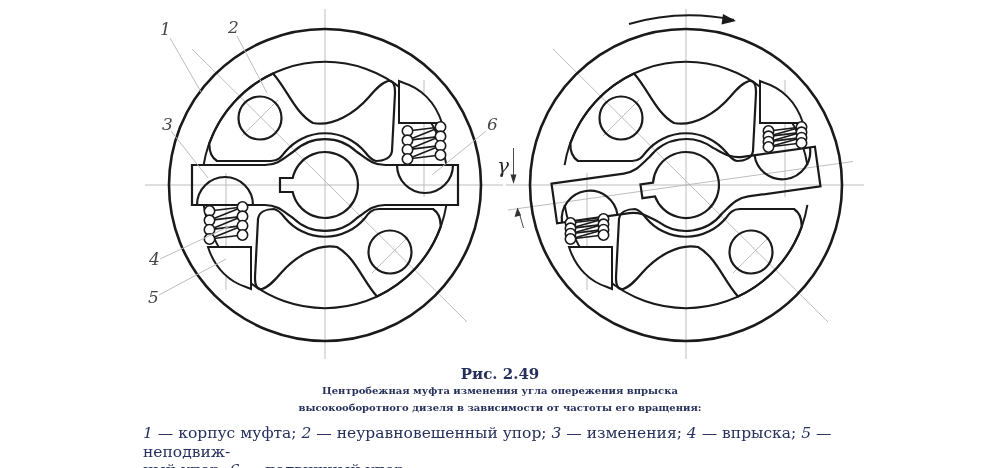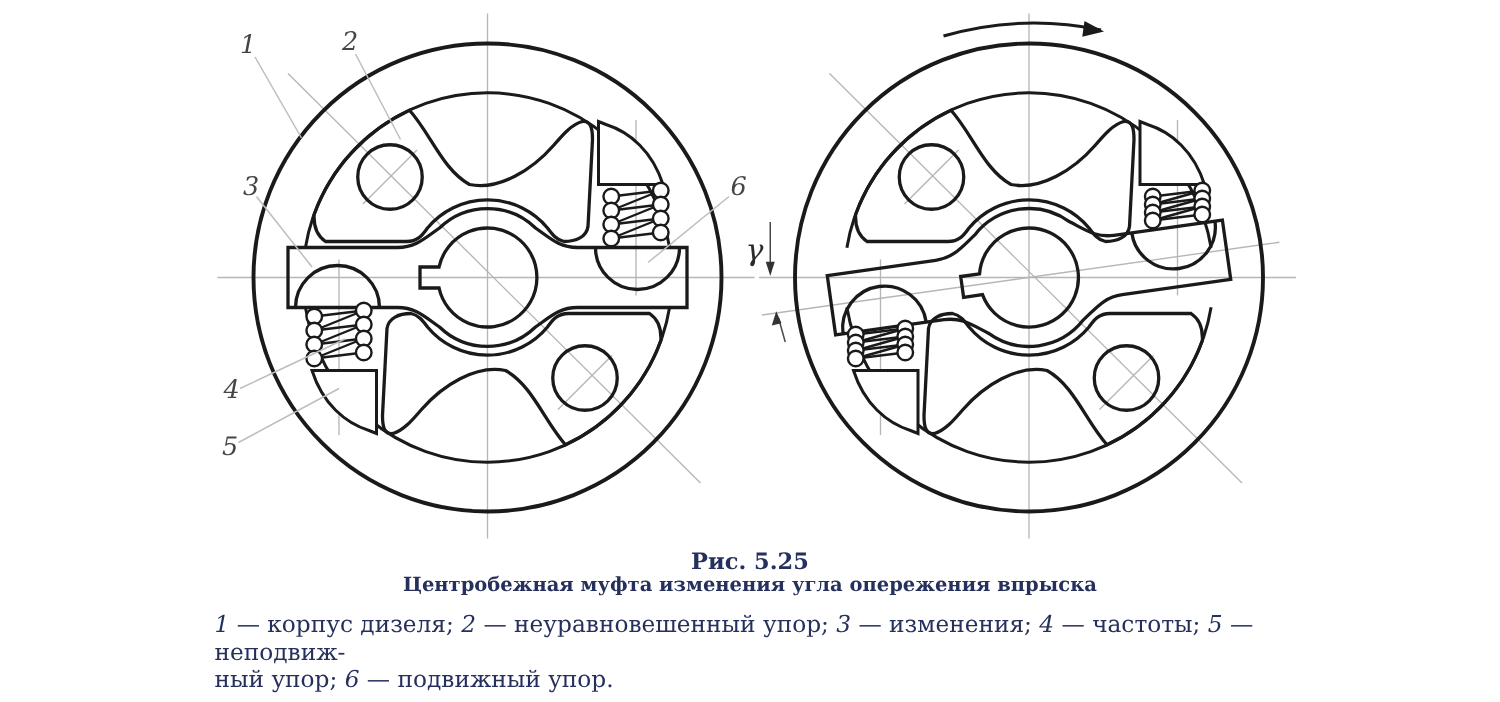--- a/index.html
+++ b/index.html
@@ -1,21 +1,21 @@
 <!DOCTYPE html>
 <html><head>
 <meta charset="utf-8">
 <style>
   html,body{margin:0;padding:0;background:#ffffff;}
   .page{position:relative;width:1000px;height:468px;background:#fff;overflow:hidden;
         font-family:"DejaVu Serif", serif;}
   #fig-svg{position:absolute;left:0;top:0;}
   .caption{position:absolute;left:0;top:366px;width:1000px;text-align:center;color:#26305c;}
   .fig-num{font-size:15px;font-weight:bold;line-height:16px;}
-  .fig-title{font-size:13px;font-weight:bold;line-height:17px;}
+  .fig-title{font-size:10px;font-weight:bold;line-height:17px;}
   .legend{margin:8px 0 0 143px;width:730px;text-align:left;font-size:15.5px;line-height:18.5px;}
   .legend .num{font-style:italic;}
   svg text.callout{font-family:"DejaVu Serif",serif;font-style:italic;font-size:17px;fill:#454545;}
   svg text.gamma{font-family:"DejaVu Serif",serif;font-style:italic;font-size:20px;fill:#2a2a2a;}
 </style>
 </head>
 <body>
 
 <div class="page">
   <svg id="fig-svg" width="1000" height="365" viewBox="0 0 1000 365">
@@ -161,20 +161,21 @@
       <g stroke="#4a4a4a" stroke-width="1">
         <line x1="513.5" y1="148" x2="513.5" y2="180"></line>
         <line x1="519" y1="212" x2="523.5" y2="228"></line>
       </g>
       <polygon points="513.5,184 510.5,174.5 516.5,174.5" fill="#333"></polygon>
       <polygon points="517.5,207.5 514.5,217 521,215.5" fill="#333"></polygon>
       <text class="gamma" x="497" y="173">γ</text>
     </svg>
 
   <div class="caption">
-    <div class="fig-num">Рис. 5.25</div>
+    <div class="fig-num">Рис. 2.49</div>
     <div class="fig-title">Центробежная муфта изменения угла опережения впрыска</div>
+    <div class="fig-title">высокооборотного дизеля в зависимости от частоты его вращения:</div>
     <div class="legend" id="legend">
-        <div><span class="num">1</span><span class="txt"> — корпус дизеля; </span><span class="num">2</span><span class="txt"> — неуравновешенный упор; </span><span class="num">3</span><span class="txt"> — изменения; </span><span class="num">4</span><span class="txt"> — частоты; </span><span class="num">5</span><span class="txt"> — неподвиж-</span></div>
+        <div><span class="num">1</span><span class="txt"> — корпус муфта; </span><span class="num">2</span><span class="txt"> — неуравновешенный упор; </span><span class="num">3</span><span class="txt"> — изменения; </span><span class="num">4</span><span class="txt"> — впрыска; </span><span class="num">5</span><span class="txt"> — неподвиж-</span></div>
         <div><span class="txt">ный упор; </span><span class="num">6</span><span class="txt"> — подвижный упор.</span></div>
       </div>
   </div>
 </div>
 
 </body></html>

